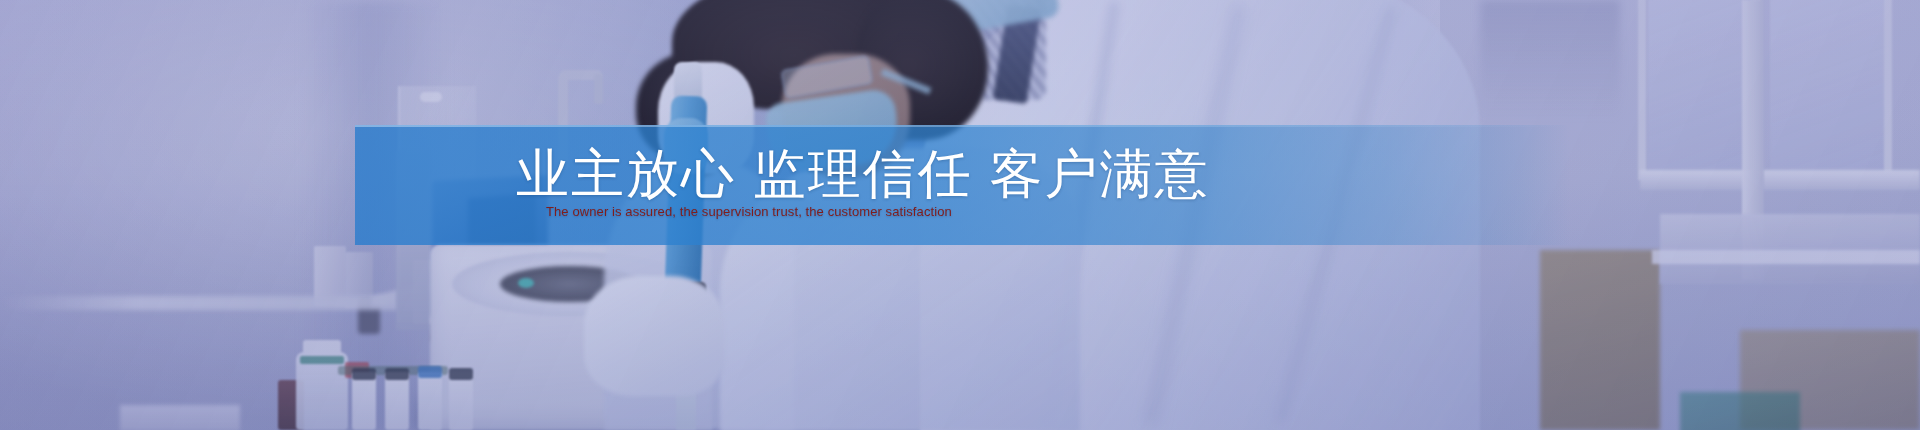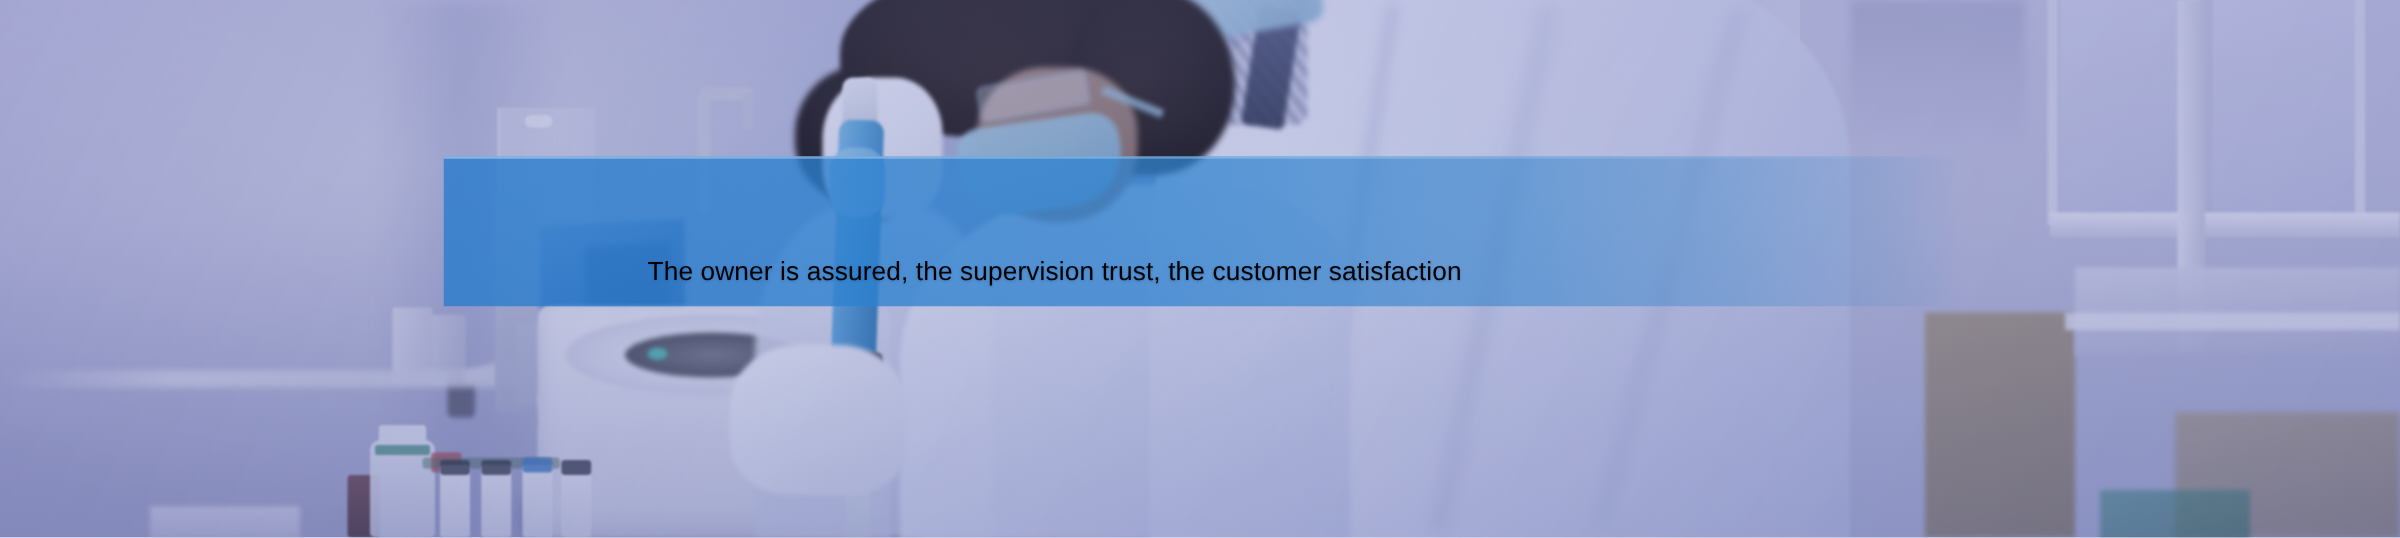--- a/index.html
+++ b/index.html
@@ -423,23 +423,23 @@
     color:#ffffff;
     font-size:53px;
     line-height:1.06;
     letter-spacing:2px;
     font-weight:400;
     white-space:nowrap;
     text-shadow:0 1px 3px rgba(20,60,110,.32);
   }
   .subline{
     position:absolute;
-    left:518px; top:202px;
-    color:#000000;
-    font-size:21px;
+    left:546px; top:202px;
+    color:#7f1d1d;
+    font-size:13px;
     line-height:1.5;
     letter-spacing:.1px;
     font-weight:400;
     white-space:nowrap;
     text-shadow:0 1px 2px rgba(20,60,110,.30);
   }
 </style>
 </head>
 <body>
 
@@ -534,16 +534,17 @@
     <div class="pipette-tip"></div>
     <div class="glove-low"></div>
 
     <div class="grade"></div>
     <div class="grade2"></div>
   </div>
 
   <div class="band"></div>
   <div class="band-topline"></div>
 
+  <div class="headline">业主放心 监理信任 客户满意</div>
 
   <div class="subline">The owner is assured, the supervision trust, the customer satisfaction</div>
 
 </div>
 
 </body></html>

